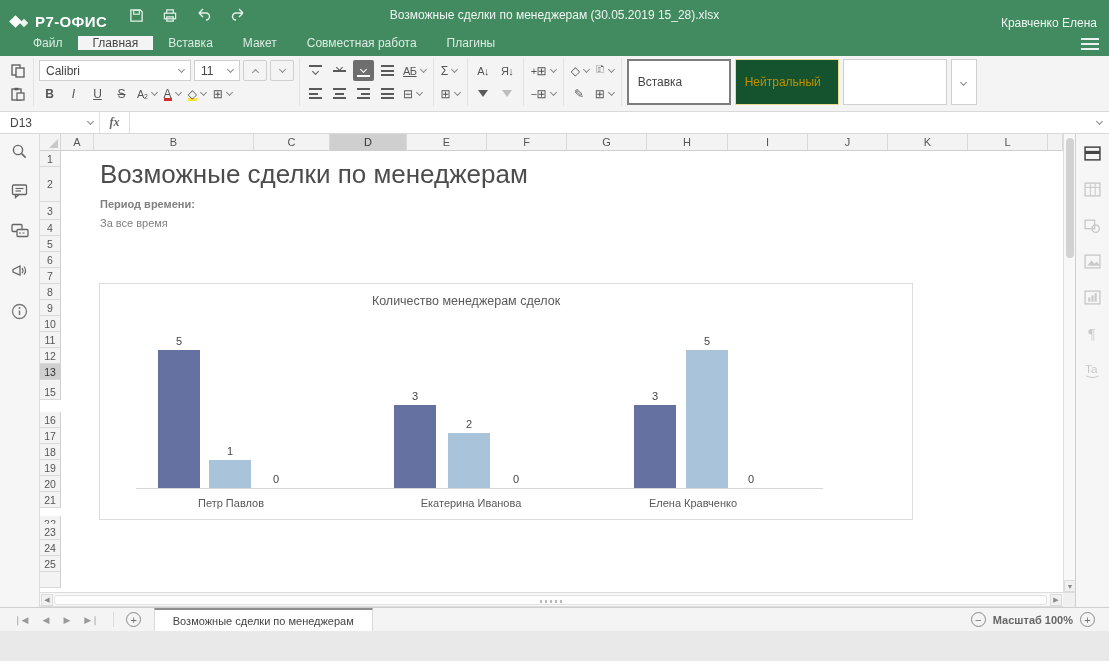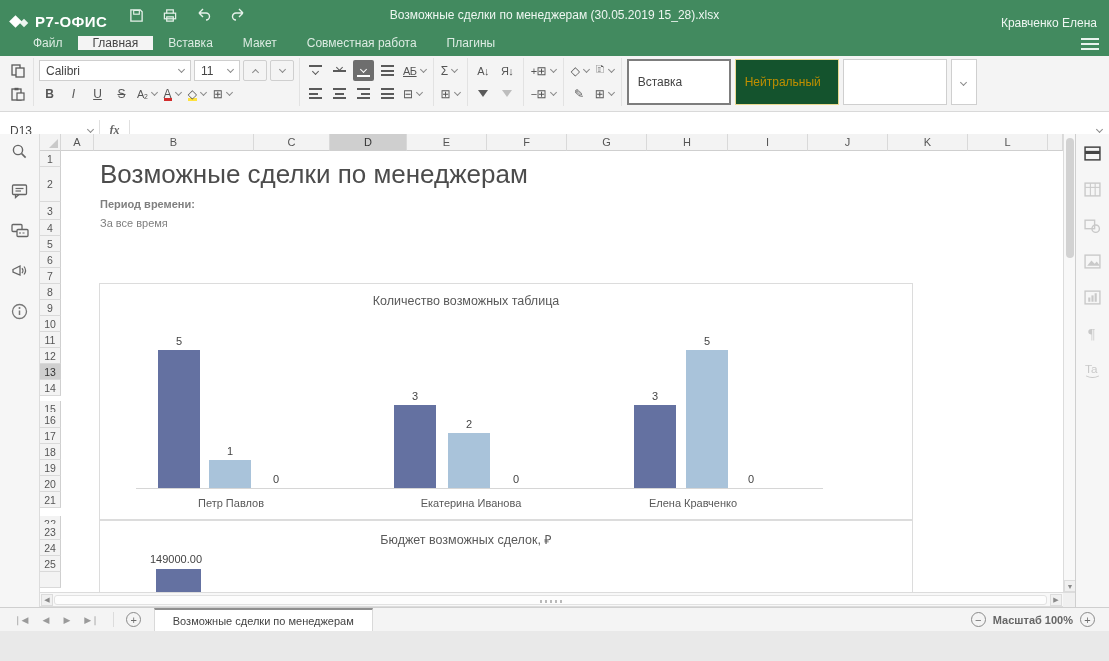--- a/index.html
+++ b/index.html
@@ -55,21 +55,21 @@
   .funnel{width:0;height:0;border-left:5px solid transparent;border-right:5px solid transparent;border-top:7px solid #5a5a5a}
   .funnel.dis{border-top-color:#bdbdbd}
   .coin{width:14px;height:14px;border:1.3px solid #5a5a5a;border-radius:50%;display:flex;align-items:center;justify-content:center;font-size:9px}
   .smalltx{font-size:11px;letter-spacing:-.5px}
   .stylebox{width:104px;height:46px;border:1px solid #cfcfcf;background:#fff;display:flex;align-items:center;padding-left:9px;font-size:12px;color:#444;margin-right:4px}
   .stylebox.sel{border:2px solid #7d7d7d}
   .stylebox.neutral{background:#14532d;color:#bf8f00;border-color:#e9d88f}
   #style-more{width:26px;height:46px;border:1px solid #cfcfcf;background:#fff;display:flex;align-items:center;justify-content:center}
 
   
-  #fbar{position:absolute;left:0;top:120px;width:100%;height:22px;background:#fff;border-bottom:1px solid #d9d9d9;display:flex;align-items:center;font-size:12px;color:#444}
+  #fbar{position:absolute;left:0;top:112px;width:100%;height:22px;background:#fff;border-bottom:1px solid #d9d9d9;display:flex;align-items:center;font-size:12px;color:#444}
   #name-box{width:100px;height:100%;border-right:1px solid #e0e0e0;display:flex;align-items:center;padding:0 6px 0 10px;justify-content:space-between}
   #fx-btn{width:30px;height:100%;border-right:1px solid #e0e0e0;display:flex;align-items:center;justify-content:center;font-family:"Liberation Serif",serif;font-style:italic;font-weight:bold;color:#666}
   #formula-input{flex:1;height:100%;display:flex;align-items:center;padding:0 8px;color:#444}
   #fbar-expand{width:24px;display:flex;justify-content:center}
 
   
   #lpanel{position:absolute;left:0;top:134px;width:40px;height:473px;background:#f6f6f6;border-right:1px solid #dcdcdc;display:flex;flex-direction:column;align-items:center;padding-top:8px;gap:22px}
   #lpanel .sic{width:18px;height:18px;display:flex;align-items:center;justify-content:center}
 
   
@@ -465,40 +465,40 @@
         <div class="rowhdr" style="top: 102px; height: 16px;">5</div>
         <div class="rowhdr" style="top: 118px; height: 16px;">6</div>
         <div class="rowhdr" style="top: 134px; height: 16px;">7</div>
         <div class="rowhdr" style="top: 150px; height: 16px;">8</div>
         <div class="rowhdr" style="top: 166px; height: 16px;">9</div>
         <div class="rowhdr" style="top: 182px; height: 16px;">10</div>
         <div class="rowhdr" style="top: 198px; height: 16px;">11</div>
         <div class="rowhdr" style="top: 214px; height: 16px;">12</div>
         <div class="rowhdr sel" style="top: 230px; height: 16px;">13</div>
         <div class="rowhdr" style="top: 246px; height: 16px;">14</div>
-        <div class="rowhdr" style="top: 267px; height: 16px;">15</div>
+        <div class="rowhdr" style="top: 250px; height: 16px;">15</div>
         <div class="rowhdr" style="top: 278px; height: 16px;">16</div>
         <div class="rowhdr" style="top: 294px; height: 16px;">17</div>
         <div class="rowhdr" style="top: 310px; height: 16px;">18</div>
         <div class="rowhdr" style="top: 326px; height: 16px;">19</div>
         <div class="rowhdr" style="top: 342px; height: 16px;">20</div>
         <div class="rowhdr" style="top: 358px; height: 16px;">21</div>
         <div class="rowhdr" style="top: 382px; height: 16px; font-family: Liberation Mono, monospace;">22</div>
         <div class="rowhdr" style="top: 390px; height: 16px;">23</div>
         <div class="rowhdr" style="top: 406px; height: 16px;">24</div>
         <div class="rowhdr" style="top: 422px; height: 16px;">25</div>
         <div class="rowhdr" style="top: 438px; height: 16px;"></div>
       </div>
     <div id="cells">
       <div class="rtitle">Возможные сделки по менеджерам</div>
       <div class="plabel">Период времени:</div>
       <div class="pvalue">За все время</div>
 
       <div id="chart1">
-        <div class="ctitle">Количество возможных таблица</div>
+        <div class="ctitle">Количество менеджерам сделок</div>
         <div id="c1-plot">
             <div class="bar" style="left: 22px; width: 42px; height: 138px; background: rgb(100, 113, 161);"></div>
             <div class="vlabel" style="left: 22px; bottom: 141px;">5</div>
             <div class="bar" style="left: 73px; width: 42px; height: 28px; background: rgb(169, 195, 218);"></div>
             <div class="vlabel" style="left: 73px; bottom: 31px;">1</div>
             <div class="vlabel" style="left: 119px; bottom: 3px;">0</div>
             <div class="bar" style="left: 258px; width: 42px; height: 83px; background: rgb(100, 113, 161);"></div>
             <div class="vlabel" style="left: 258px; bottom: 86px;">3</div>
             <div class="bar" style="left: 312px; width: 42px; height: 55px; background: rgb(169, 195, 218);"></div>
             <div class="vlabel" style="left: 312px; bottom: 58px;">2</div>
@@ -509,25 +509,20 @@
             <div class="vlabel" style="left: 550px; bottom: 141px;">5</div>
             <div class="vlabel" style="left: 594px; bottom: 3px;">0</div>
           </div>
         <div id="c1-cats">
             <div class="cat" style="left: 95px;">Петр Павлов</div>
             <div class="cat" style="left: 335px;">Екатерина Иванова</div>
             <div class="cat" style="left: 557px;">Елена Кравченко</div>
           </div>
       </div>
 
-      <div id="chart2">
-        <div class="ctitle">Бюджет возможных сделок, ₽</div>
-        <div class="c2-label">149000.00</div>
-        <div class="c2-bar" style="background: rgb(100, 113, 161);"></div>
-      </div>
     </div>
   </div>
 
   <div id="vscroll">
     <div class="thumb"></div>
     <div class="arr" style="bottom:0">▼</div>
   </div>
   <div id="hscroll">
     <div class="arr" style="left:1px">◀</div>
     <div class="thumb">

